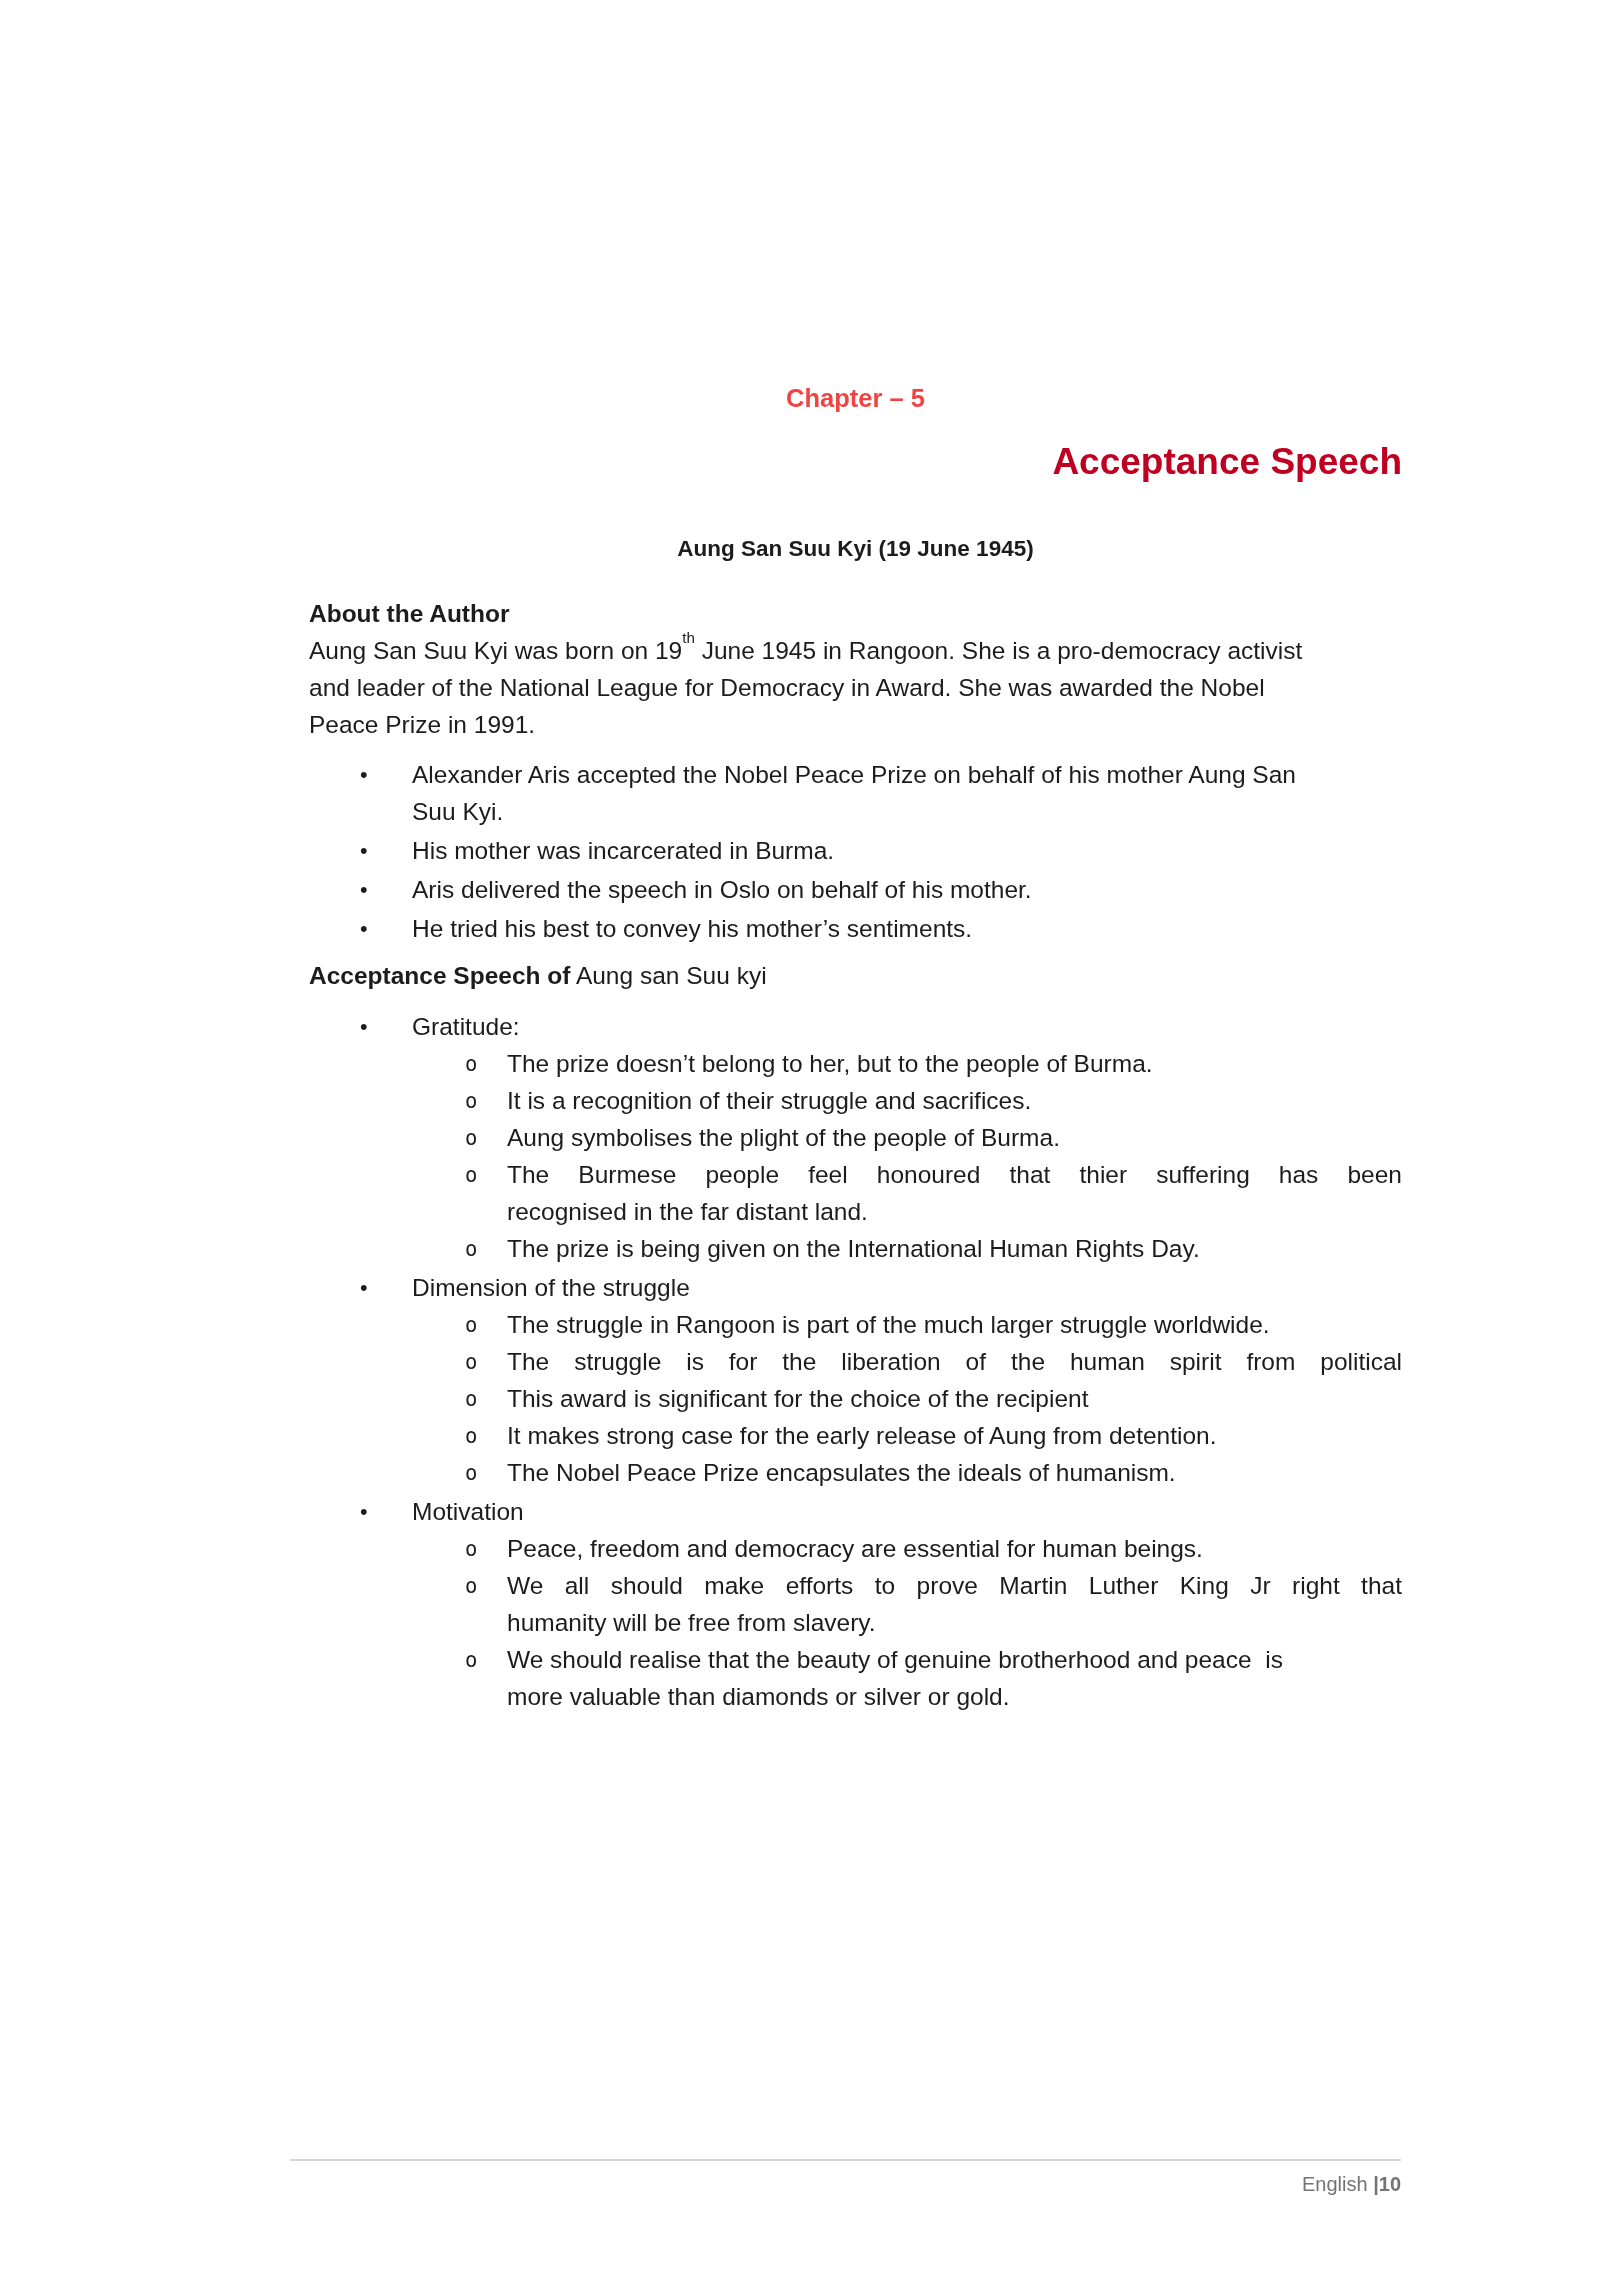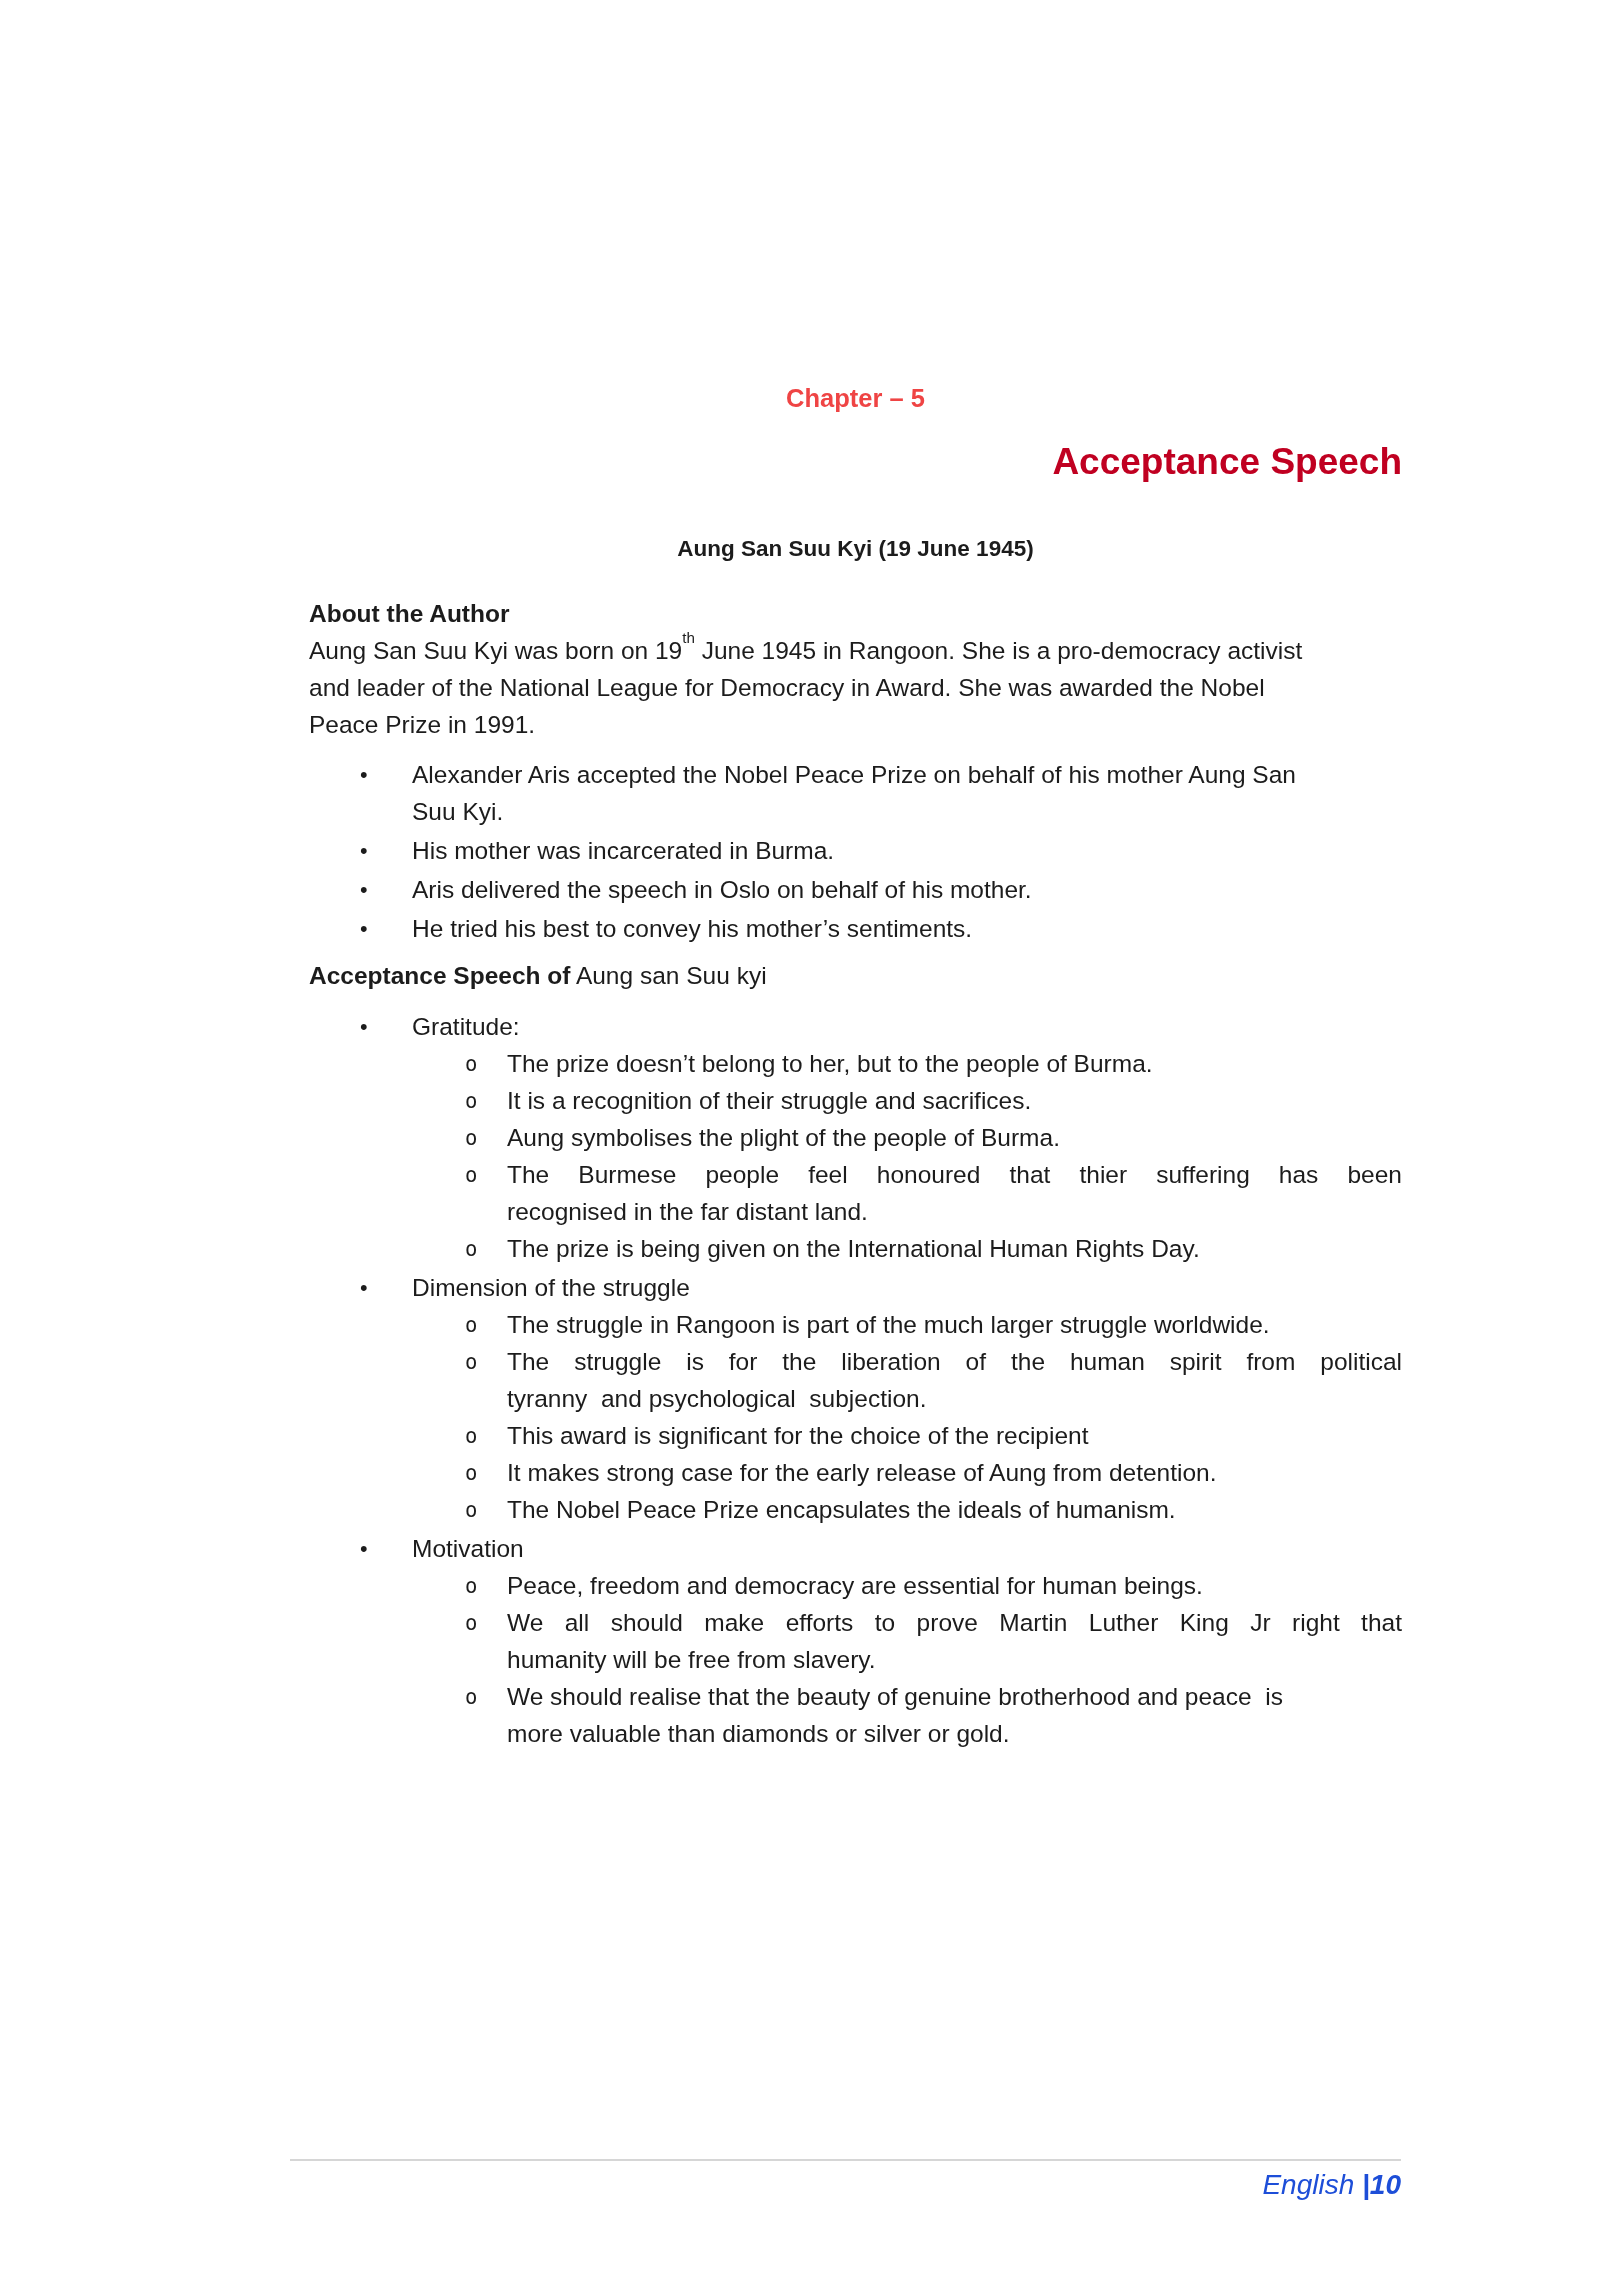--- a/index.html
+++ b/index.html
@@ -94,24 +94,23 @@
     left: 290px;
     right: 220px;
     top: 2159px;
     height: 2px;
     background: #d6d6d6;
   }
   .footer-text {
     position: absolute;
     right: 220px;
     top: 2168px;
-    font-style: italic;
-    font-size: 28px;
+    font-size: 20px;
     line-height: 33px;
-    color: #1d4ed8;
+    color: #737373;
   }
   .footer-text .pagenum { font-weight: bold; }
 </style>
 </head>
 <body>
 
 <div class="page">
   <div class="content">
 
     <div class="chapter">Chapter – 5</div>
@@ -186,21 +185,20 @@
         <span class="t single">Dimension of the struggle</span>
       </div>
       <div class="li2">
         <span class="m2">o</span>
         <span class="t single">The struggle in Rangoon  is part of the much larger struggle worldwide.</span>
       </div>
       <div class="li2">
         <span class="m2">o</span>
         <span class="t">
           <div class="tline stretch">The struggle is for the liberation of  the human spirit  from political</div>
-          <div class="tline">tyranny  and psychological  subjection.</div>
         </span>
       </div>
       <div class="li2">
         <span class="m2">o</span>
         <span class="t single">This award is significant for  the choice of the recipient</span>
       </div>
       <div class="li2">
         <span class="m2">o</span>
         <span class="t single"> It makes strong case for the early release of Aung from detention.</span>
       </div>

